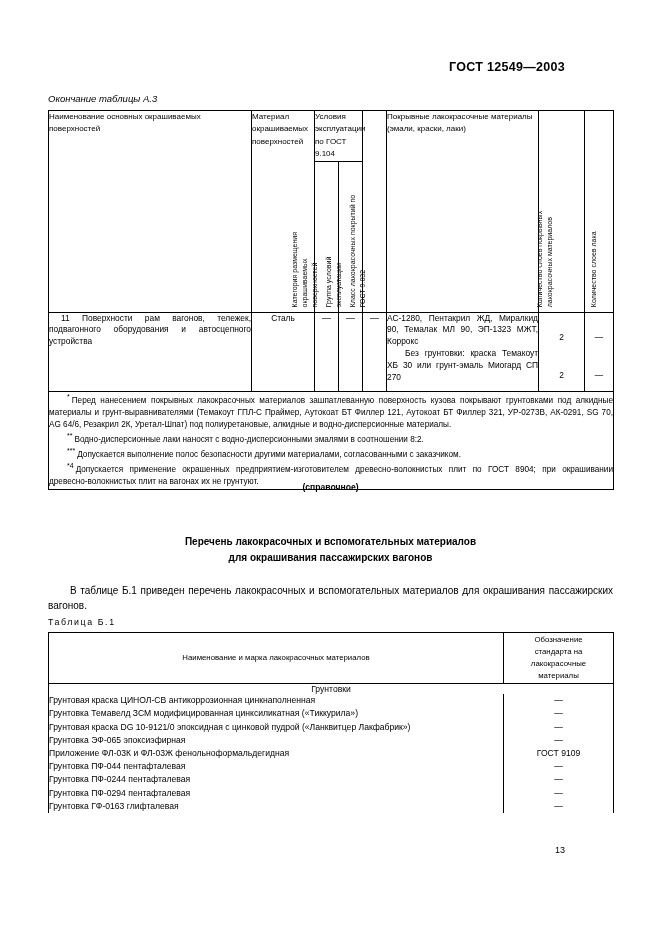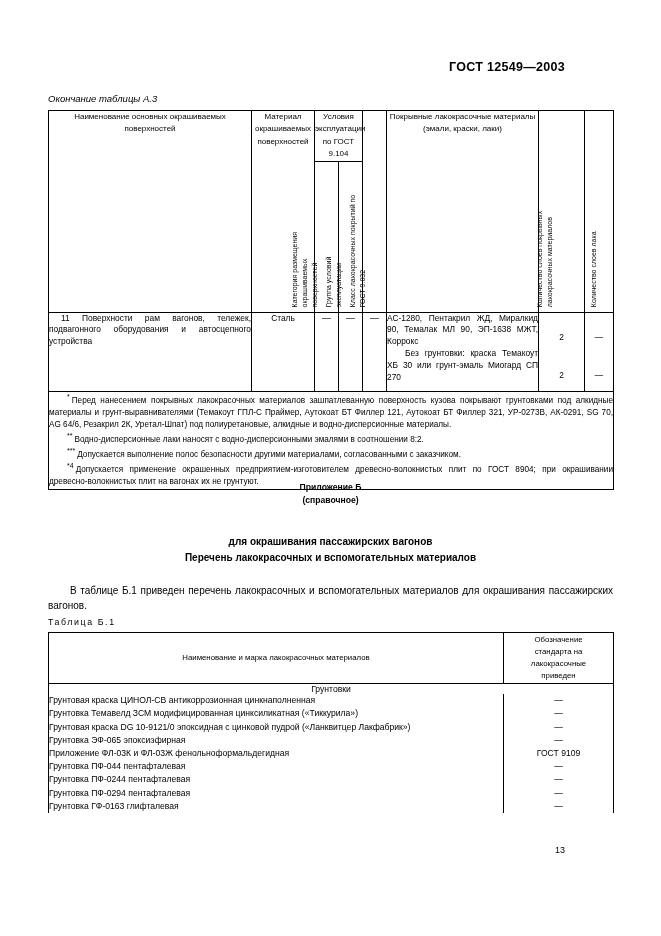--- a/index.html
+++ b/index.html
@@ -51,21 +51,21 @@
     border-collapse: collapse;
     table-layout: fixed;
   }
   .tbl-a3 td, .tbl-a3 th {
     border: 1px solid #000;
     padding: 0;
     vertical-align: top;
     font-weight: normal;
   }
   .hcell {
-    text-align: center;
+    text-align: left;
     vertical-align: middle;
     font-size: 7.5px;
     line-height: 1.5;
     padding: 3px 2px;
   }
   .hcell-big {
     font-size: 8px;
     line-height: 1.55;
   }
   .vcell {
@@ -292,21 +292,21 @@
         </td>
       </tr>
 
       <tr>
         <td class="body-cell just indent-first" style="height:78px">11  Поверхности рам вагонов, тележек, подвагонного оборудования и автосцепного устройства</td>
         <td class="body-cell ctr">Сталь</td>
         <td class="dash-cell">—</td>
         <td class="dash-cell">—</td>
         <td class="dash-cell">—</td>
         <td class="body-cell just">
-          <div style="text-align:justify;text-align-last:left">АС-1280, Пентакрил ЖД, Миралкид 90, Темалак МЛ 90, ЭП-1638 МЖТ, Коррокс</div>
+          <div style="text-align:justify;text-align-last:left">АС-1280, Пентакрил ЖД, Миралкид 90, Темалак МЛ 90, ЭП-1323 МЖТ, Коррокс</div>
           <div style="text-indent:18px;text-align:justify;text-align-last:left">Без грунтовки: краска Темакоут ХБ 30 или грунт-эмаль Миогард СП 270</div>
         </td>
         <td class="num-stack">
           <div class="l1">2</div>
           <div class="l2">2</div>
         </td>
         <td class="num-stack">
           <div class="l1">—</div>
           <div class="l2">—</div>
         </td>
@@ -317,46 +317,45 @@
           <p class="fn-line ind"><span class="fn-mark fn-mark-after">*</span><span>Перед нанесением покрывных лакокрасочных материалов зашпатлеванную поверхность кузова покрывают грунтовками под алкидные материалы и грунт-выравнивателями (Темакоут ГПЛ-С Праймер, Аутокоат БТ Филлер 121, Аутокоат БТ Филлер 321, УР-0273В, АК-0291, SG 70, AG 64/6, Резакрил 2К, Уретал-Шпат) под полиуретановые, алкидные и водно-дисперсионные материалы.</span></p>
           <p class="fn-line ind"><span class="fn-mark fn-mark-after">**</span><span>Водно-дисперсионные лаки наносят с водно-дисперсионными эмалями в соотношении 8:2.</span></p>
           <p class="fn-line ind"><span class="fn-mark fn-mark-after">***</span><span>Допускается выполнение полос безопасности другими материалами, согласованными с заказчиком.</span></p>
           <p class="fn-line ind"><span class="fn-mark fn-mark-after">*4</span><span>Допускается применение окрашенных предприятием-изготовителем древесно-волокнистых плит по ГОСТ 8904; при окрашивании древесно-волокнистых плит на вагонах их не грунтуют.</span></p>
         </td>
       </tr>
     </tbody>
   </table>
 
   <div class="appendix-head">
-    <div>Приложение Б</div>
     <div>(справочное)</div>
   </div>
 
   <div class="appendix-title">
+    <div>Перечень лакокрасочных и вспомогательных материалов</div>
     <div>для окрашивания пассажирских вагонов</div>
-    <div>Перечень лакокрасочных и вспомогательных материалов</div>
   </div>
 
   <div class="intro-par">В таблице Б.1 приведен перечень лакокрасочных и вспомогательных материалов для окрашивания пассажирских вагонов.</div>
 
   <div class="tbl-b1-caption">Таблица  Б.1</div>
 
   <table class="tbl-b1">
     <colgroup>
       <col style="width:455px">
       <col style="width:110px">
     </colgroup>
     <tbody>
       <tr>
         <td class="b1-head">Наименование и марка лакокрасочных материалов</td>
         <td class="b1-head">
           <div>Обозначение</div>
           <div>стандарта на</div>
           <div>лакокрасочные</div>
-          <div>приведен</div>
+          <div>материалы</div>
         </td>
       </tr>
       <tr>
         <td class="b1-section" colspan="2">Грунтовки</td>
       </tr>
       <tr>
         <td class="b1-name">
           <div>Грунтовая краска ЦИНОЛ-СВ антикоррозионная цинкнаполненная</div>
           <div>Грунтовка Темавелд ЗСМ модифицированная цинксиликатная («Тиккурила»)</div>
           <div>Грунтовая краска DG 10-9121/0 эпоксидная с цинковой пудрой («Ланквитцер Лакфабрик»)</div>

